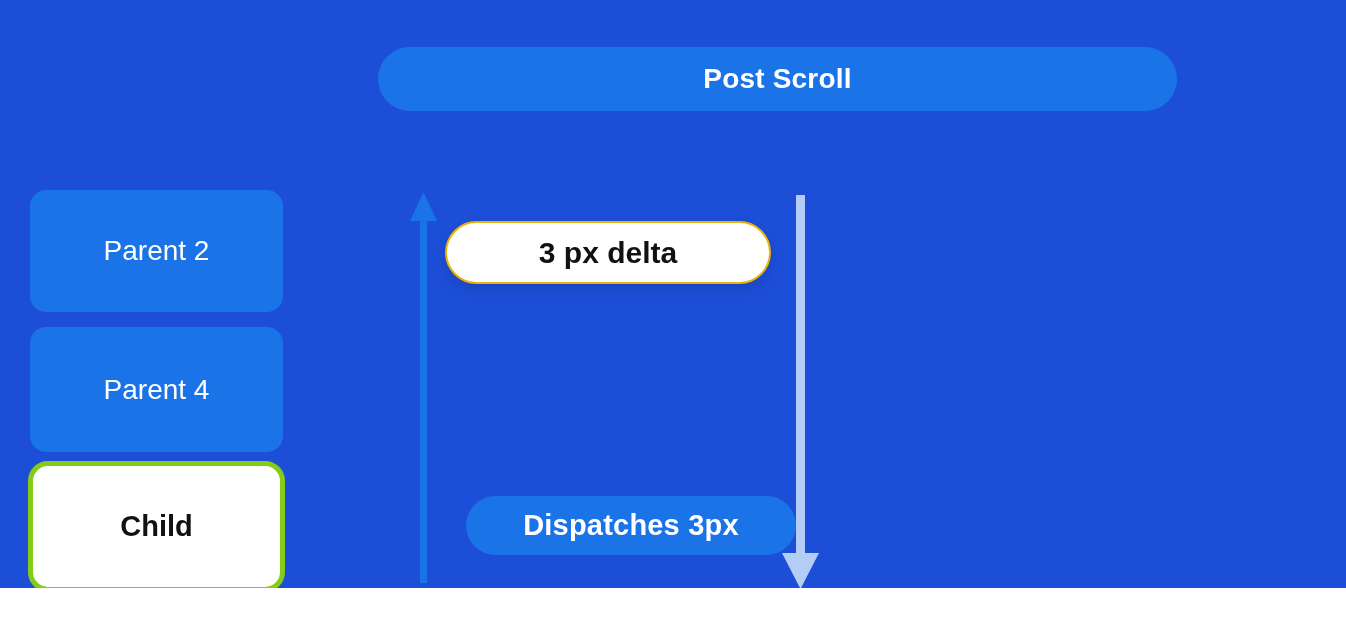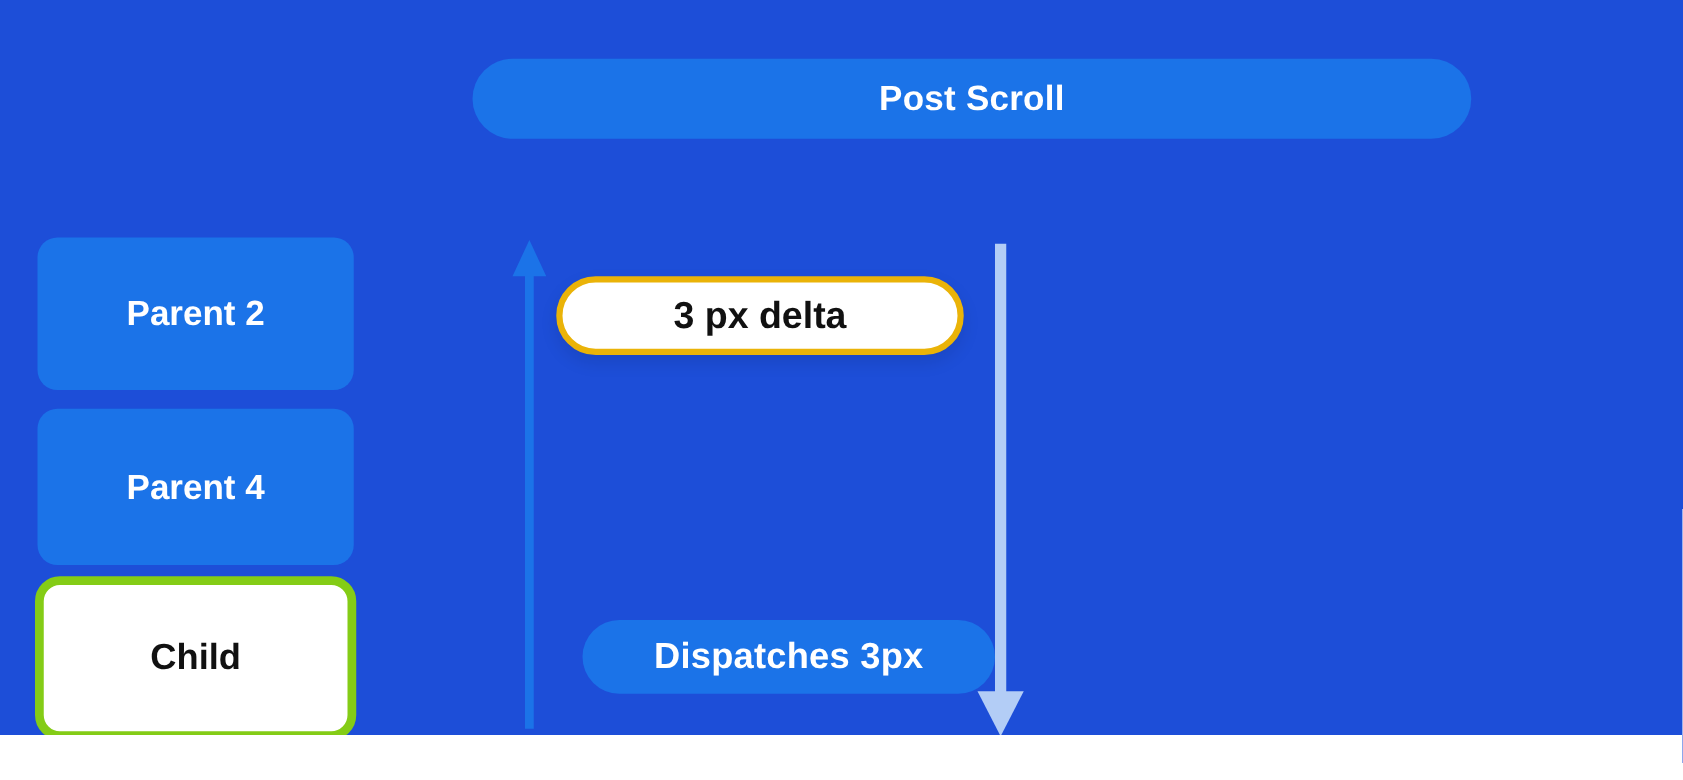--- a/index.html
+++ b/index.html
@@ -40,41 +40,41 @@
   .stack-box {
     position: absolute;
     left: 30px;
     width: 253px;
     display: flex;
     align-items: center;
     justify-content: center;
     box-sizing: border-box;
     border-radius: 16px;
     font-size: 28px;
-    font-weight: 700;
+    font-weight: 400;
   }
   .box-parent2 {
     top: 190px;
     height: 122px;
     background: #1b73e8;
     color: #ffffff;
   }
   .box-parent1 {
     top: 327px;
     height: 125px;
     background: #1b73e8;
     color: #ffffff;
   }
   .box-child {
     left: 28px;
     top: 461px;
     width: 257px;
     height: 131px;
     background: #ffffff;
-    border: 7px solid #84cc16;
+    border: 5px solid #84cc16;
     border-radius: 20px;
     color: #111111;
     font-weight: 600;
     font-size: 29px;
   }
   
   .arrow-svg {
     position: absolute;
     top: 0;
     left: 0;
@@ -82,21 +82,21 @@
     height: 624px;
     pointer-events: none;
   }
   
   .delta-pill {
     left: 445px;
     top: 221px;
     width: 326px;
     height: 63px;
     background: #ffffff;
-    border: 5px solid #eab308;
+    border: 2px solid #eab308;
     border-radius: 32px;
     box-shadow: 0 6px 14px rgba(0,0,0,0.10);
     color: #111111;
     font-size: 30px;
     font-weight: 600;
   }
   .dispatch-pill {
     left: 466px;
     top: 496px;
     width: 330px;

